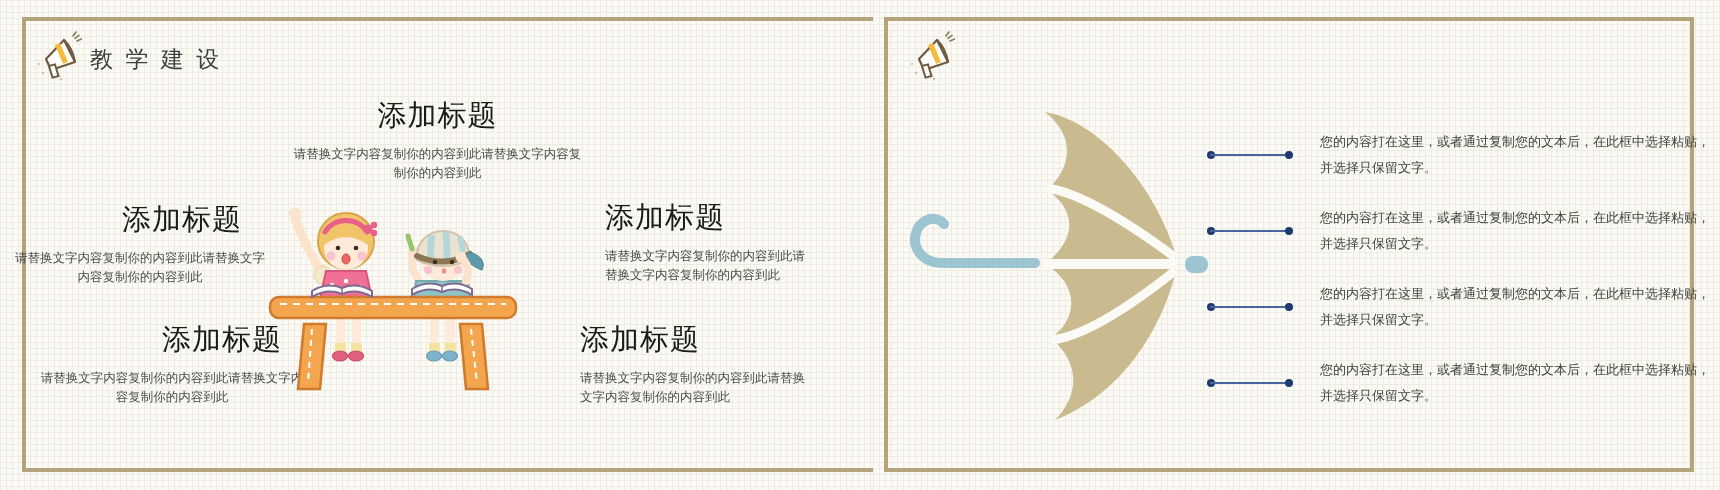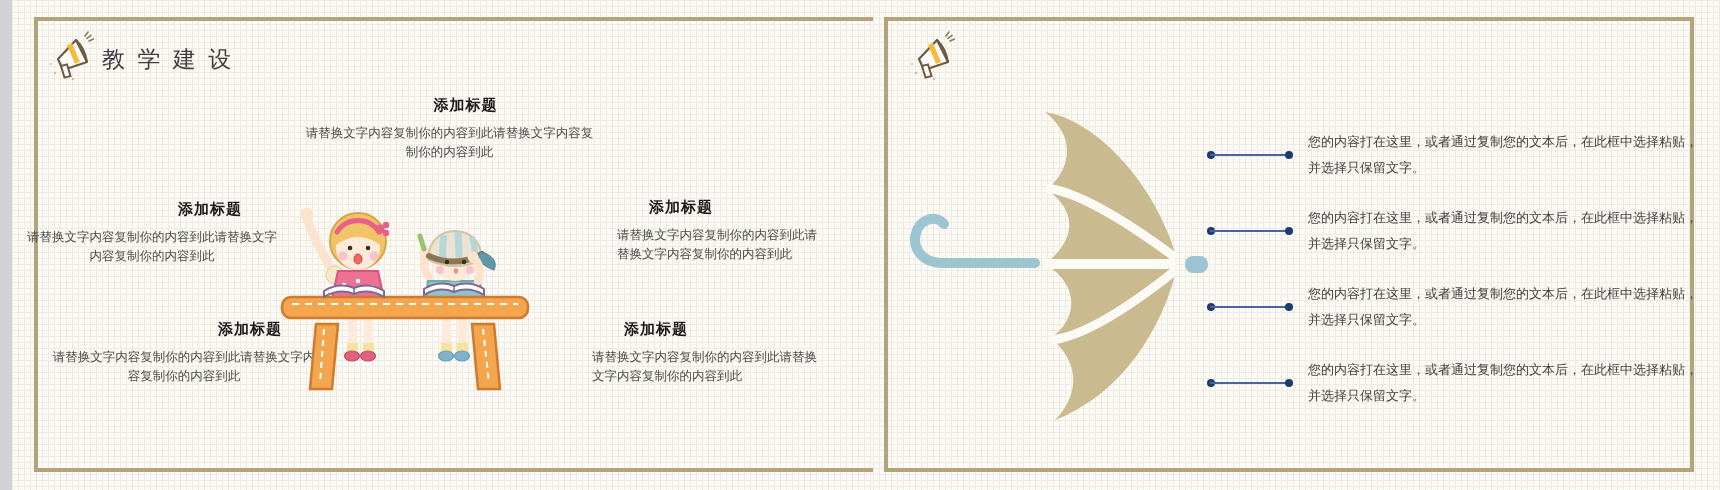--- a/index.html
+++ b/index.html
@@ -7,52 +7,52 @@
   .stage { position:relative; width:1720px; height:490px; background:#d2d2d2; overflow:hidden; }
 
   .slide {
     position:absolute; top:0; height:490px;
     background-color:#fbfaf5;
     background-image:
       linear-gradient(#edebe2 1px, transparent 1px),
       linear-gradient(90deg, #edebe2 1px, transparent 1px);
     background-size:6px 6px;
   }
-  .slide-a { left:12px; width:946px; }
+  .slide-a { left:0; width:946px; }
   .slide-b { left:873px; width:847px; }
 
   .frame { position:absolute; border:4px solid #b3a47c; pointer-events:none; }
   .slide-a .frame { left:22px; top:17px; right:19px; bottom:18px; }
   .slide-b .frame { left:11px; top:17px; right:26px; bottom:18px; }
 
   .title-icon { position:absolute; left:34px; top:30px; width:48px; height:52px; }
   .stitle {
     position:absolute; left:90px; top:44px;
     font-size:23px; font-weight:500; color:#3e3e3e; letter-spacing:3px;
     white-space:nowrap;
   }
 
   
   .tblock { position:absolute; }
-  .tblock h3 { font-size:15px; font-weight:bold; color:#1b1b1b; letter-spacing:1px; margin-bottom:9px;padding-left:32px; }
+  .tblock h3 { font-size:29px; font-weight:normal; color:#1b1b1b; letter-spacing:1px; margin-bottom:9px; }
   .tblock p  { font-size:12.5px; line-height:19px; color:#4b4b4b; }
   .b1 { left:290px; top:96px;  width:295px; text-align:center; }
   .b2 { left:14px;  top:200px; width:252px; text-align:center; }
   .b2 h3 { transform:translateX(42px); }
   .b3 { left:605px; top:198px; width:212px; text-align:left; }
   .b4 { left:38px;  top:320px; width:268px; text-align:center; }
   .b4 h3 { transform:translateX(50px); }
   .b5 { left:580px; top:320px; width:232px; text-align:left; }
 
   .kids-illustration { position:absolute; left:262px; top:185px; width:265px; height:215px; }
 
   
   .umbrella-illustration { position:absolute; left:32px; top:100px; width:310px; height:330px; }
 
-  .item { position:absolute; left:334px; display:flex; align-items:center; gap:15px; }
+  .item { position:absolute; left:334px; display:flex; align-items:center; gap:27px; }
   .i1 { top:129px; } .i2 { top:205px; } .i3 { top:281px; } .i4 { top:357px; }
   .connector { position:relative; width:86px; height:8px; flex:0 0 86px; }
   .cline { position:absolute; left:3px; right:3px; top:3.2px; height:1.6px; background:#4a639b; }
   .cdot { position:absolute; top:0; width:8px; height:8px; border-radius:50%; background:#1e3a6e; }
   .cdot.l { left:0; } .cdot.r { right:0; }
   .itext { width:392px; font-size:13px; line-height:26px; color:#3f3f3f; }
 </style>
 </head>
 <body>
 

